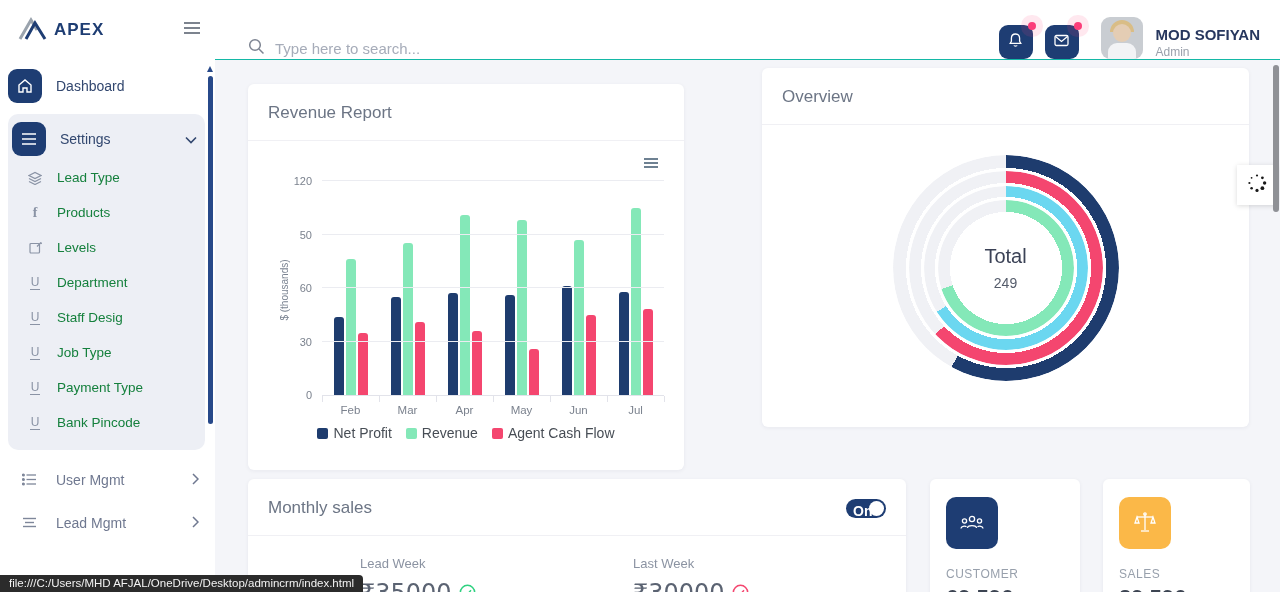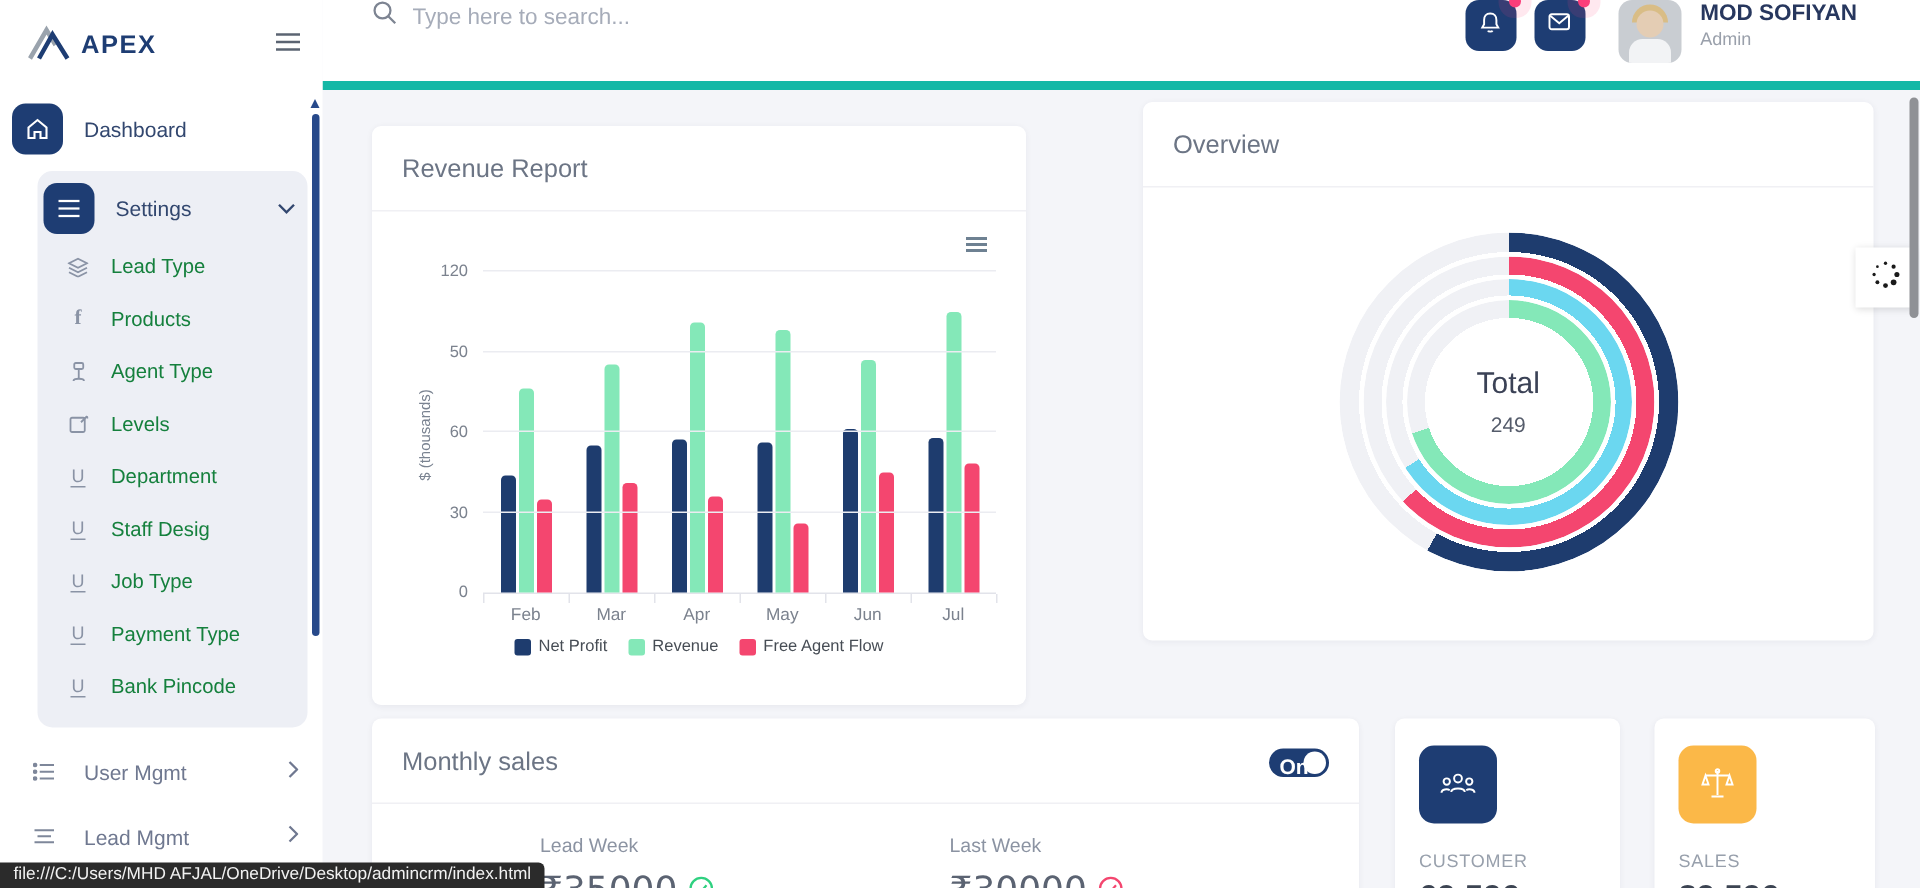--- a/index.html
+++ b/index.html
@@ -9,36 +9,36 @@
   
   .sidebar { position:absolute; left:0; top:0; width:215px; height:592px; background:#fff; z-index:5; }
   .side-head { height:60px; display:flex; align-items:center; padding:0 14px 0 18px;justify-content:space-between; }
   .brand { display:flex; align-items:center; gap:4px; flex:1; }
   .brand-text { font-size:17px; font-weight:bold; color:#1e3d73; letter-spacing:1px; }
   .side-burger { color:#5b6472; cursor:pointer; }
   .side-menu { padding:4px 10px 0 8px; }
   .mi { display:flex; align-items:center; height:44px; cursor:pointer; }
   .mi-iconbox { width:34px; height:34px; border-radius:9px; background:#1e3d73; display:flex; align-items:center; justify-content:center; margin-right:14px; flex:0 0 auto; }
   .mi-label { font-size:14px; color:#32476f; }
-  .settings-group { background:#edeff5; border-radius:10px; padding:4px 8px 10px 4px; margin-top:6px;margin-left:17px; }
+  .settings-group { background:#edeff5; border-radius:10px; padding:4px 8px 10px 4px; margin-top:6px; }
   .settings-row { height:42px; }
   .sub-mi { display:flex; align-items:center; height:35px; padding-left:14px; cursor:pointer; }
   .sub-ic { width:18px; margin-right:13px; color:#8a93a5; display:flex; align-items:center; justify-content:center; font-size:13px; }
   .sub-ic .u-glyph { border-bottom:1.5px solid #8a93a5; line-height:1; padding:0 1px 1px; font-size:12px; }
   .sub-label { font-size:13.5px; color:#15803d; }
   .grp-mi { display:flex; align-items:center; height:43px; padding:0 6px 0 14px; cursor:pointer; }
   .grp-ic { width:20px; margin-right:14px; color:#7e879a; display:flex; align-items:center; }
   .grp-label { font-size:14px; color:#6f7890; flex:1; }
   .chev { color:#6f7890; }
   .side-scroll { position:absolute; right:2px; top:76px; width:5px; height:348px; background:#27498a; border-radius:3px; }
   .side-scroll-arrow { position:absolute; right:2px; top:66px; width:0; height:0; border-left:3px solid transparent; border-right:3px solid transparent; border-bottom:6px solid #27498a; }
 
   
   .main { position:absolute; left:215px; top:0; width:1065px; height:592px; }
-  .topbar { height:60px; background:#fff; border-bottom:6px solid #14b8a6; display:flex; align-items:flex-start; padding:0 42px 0 33px; }
+  .topbar { height:60px; background:#fff; border-bottom:1px solid #14b8a6; display:flex; align-items:flex-end; padding:0 20px 0 33px; }
   .search-wrap { display:flex; align-items:center; gap:10px; flex:1; }
   .search-input { border:none; outline:none; font-size:15px; color:#4a5262; width:420px; background:transparent; font-family:"Liberation Sans",sans-serif; }
   .search-input::placeholder { color:#a6acb9; }
   .icon-btn { width:34px; height:34px; border-radius:9px; background:#1e3d73; display:flex; align-items:center; justify-content:center; margin-left:12px; position:relative; cursor:pointer; }
   .badge-dot { position:absolute; top:-3px; right:-3px; width:8px; height:8px; border-radius:50%; background:#fb3e7a; box-shadow:0 0 0 7px rgba(251,62,122,0.12); }
   .avatar { width:42px; height:42px; border-radius:9px; background:#c9cdd2; margin-left:22px; position:relative; overflow:hidden; cursor:pointer; flex:0 0 auto; }
   .av-head { position:absolute; left:12px; top:7px; width:18px; height:18px; border-radius:50%; background:#e4cdb4; }
   .av-hair { position:absolute; left:9px; top:3px; width:24px; height:12px; border-radius:12px 12px 0 0; background:#d9bd86; }
   .av-body { position:absolute; left:7px; top:26px; width:28px; height:18px; border-radius:9px 9px 0 0; background:#f2f3f5; }
   .user-meta { margin-left:13px; }
@@ -57,21 +57,21 @@
   #bar-plot { position:relative; margin:41px 20px 0 74px; height:214px; border-bottom:1px solid #e2e3ea; }
   .gridline { position:absolute; left:0; right:0; height:1px; background:#ebecf1; }
   .ytick { position:absolute; left:-70px; width:60px; text-align:right; font-size:11px; color:#7b828e; }
   .xtickmark { position:absolute; width:1px; height:6px; background:#e2e3ea; bottom:-7px; }
   #bar-slots { position:absolute; left:0; right:0; top:0; bottom:0; display:flex; }
   .bar-slot { flex:1; display:flex; align-items:flex-end; justify-content:center; gap:2px; }
   .bar { width:10px; border-radius:3px 3px 0 0; }
   #bar-xlabels { display:flex; margin:8px 20px 0 74px; }
   .xlab { flex:1; text-align:center; font-size:11.5px; color:#7b828e; }
   #bar-legend { display:flex; justify-content:center; gap:14px; margin-top:9px; }
-  .leg-item { display:flex; align-items:center; gap:5px; font-size:11px; color:#474d55; }
+  .leg-item { display:flex; align-items:center; gap:5px; font-size:14px; color:#474d55; }
   .leg-sw { width:11px; height:11px; border-radius:2px; }
 
   
   #overview-card { left:547px; top:68px; width:487px; height:359px; }
   #radial-wrap { position:absolute; left:50%; top:200px; transform:translate(-50%,-50%); width:226px; height:226px; }
   .ring { position:absolute; border-radius:50%; }
   .radial-center { position:absolute; left:50%; top:50%; transform:translate(-50%,-50%); text-align:center; }
   .radial-total { font-size:20px; color:#3b4256; }
   .radial-value { font-size:14px; color:#555c6b; margin-top:7px; }
 
@@ -160,30 +160,20 @@
                 <path d="M1 10.5 L7 13.5 L13 10.5"></path>
               </svg>
             </span>
             <span class="sub-label">Lead Type</span>
           </div>
           <div class="sub-mi">
             <span class="sub-ic">
               <span style="font-size:14px;font-weight:bold;color:#8a93a5;font-family:'Liberation Serif',serif">f</span>
             </span>
             <span class="sub-label">Products</span>
-          </div>
-          <div class="sub-mi">
-            <span class="sub-ic">
-              <svg width="13" height="14" viewBox="0 0 13 14" fill="none" stroke="#8a93a5" stroke-width="1.2">
-                <rect x="3.5" y="1" width="6" height="4" rx="1"></rect>
-                <line x1="6.5" y1="5" x2="6.5" y2="11"></line>
-                <path d="M3 13 C3 11 10 11 10 13"></path>
-              </svg>
-            </span>
-            <span class="sub-label">Agent Type</span>
           </div>
           <div class="sub-mi">
             <span class="sub-ic">
               <svg width="13" height="13" viewBox="0 0 13 13" fill="none" stroke="#8a93a5" stroke-width="1.2">
                 <rect x="1" y="2.5" width="9.5" height="9.5" rx="1"></rect>
                 <path d="M8 5.5 L12 1.5 M12 1.5 L12.5 3"></path>
               </svg>
             </span>
             <span class="sub-label">Levels</span>
           </div>
@@ -373,21 +363,21 @@
         <div class="leg-item">
           <span class="leg-sw" style="background:#1e3c6e"></span>
           <span>Net Profit</span>
         </div>
         <div class="leg-item">
           <span class="leg-sw" style="background:#84e8b8"></span>
           <span>Revenue</span>
         </div>
         <div class="leg-item">
           <span class="leg-sw" style="background:#f4466f"></span>
-          <span>Free Agent Flow</span>
+          <span>Agent Cash Flow</span>
         </div>
       </div>
   </div>
 
   <div class="card" id="overview-card">
     <div class="card-head">
       <span class="card-title">Overview</span>
     </div>
     <div id="radial-wrap">
         <div class="ring" style="left: 45px; top: 45px; width: 136px; height: 136px; background: conic-gradient(rgb(132, 232, 184) 0deg, rgb(132, 232, 184) 70%, rgb(240, 241, 245) 70%, rgb(240, 241, 245) 100%); mask: radial-gradient(closest-side, transparent 82.4%, rgb(0, 0, 0) 82.4%);"></div>

